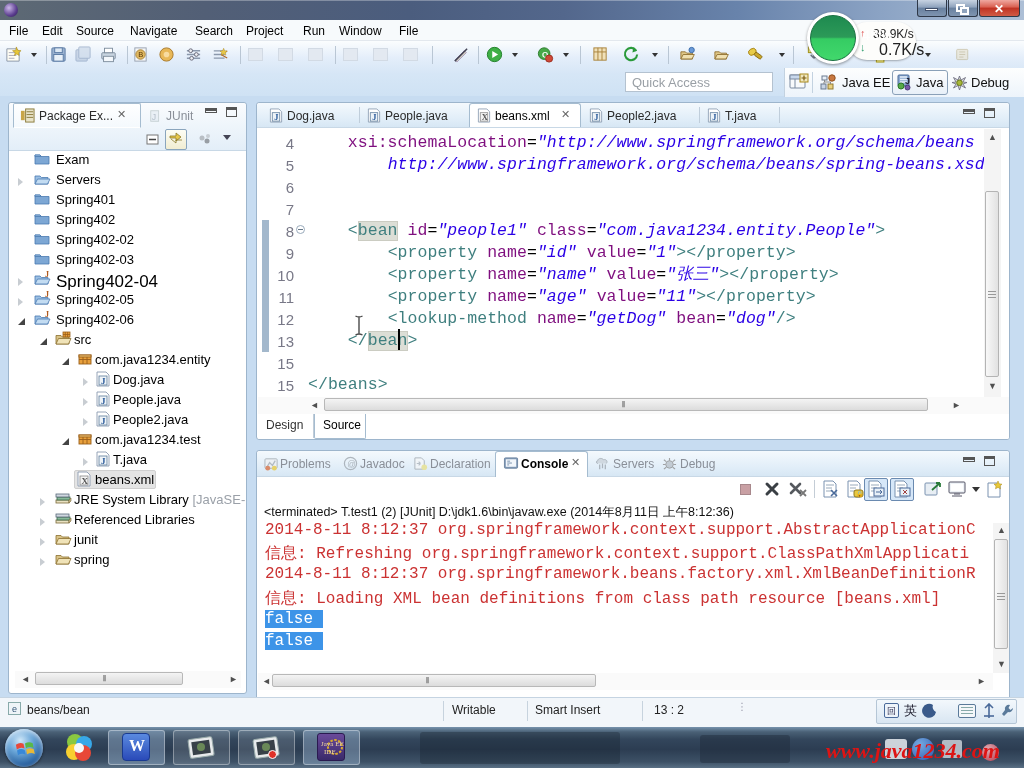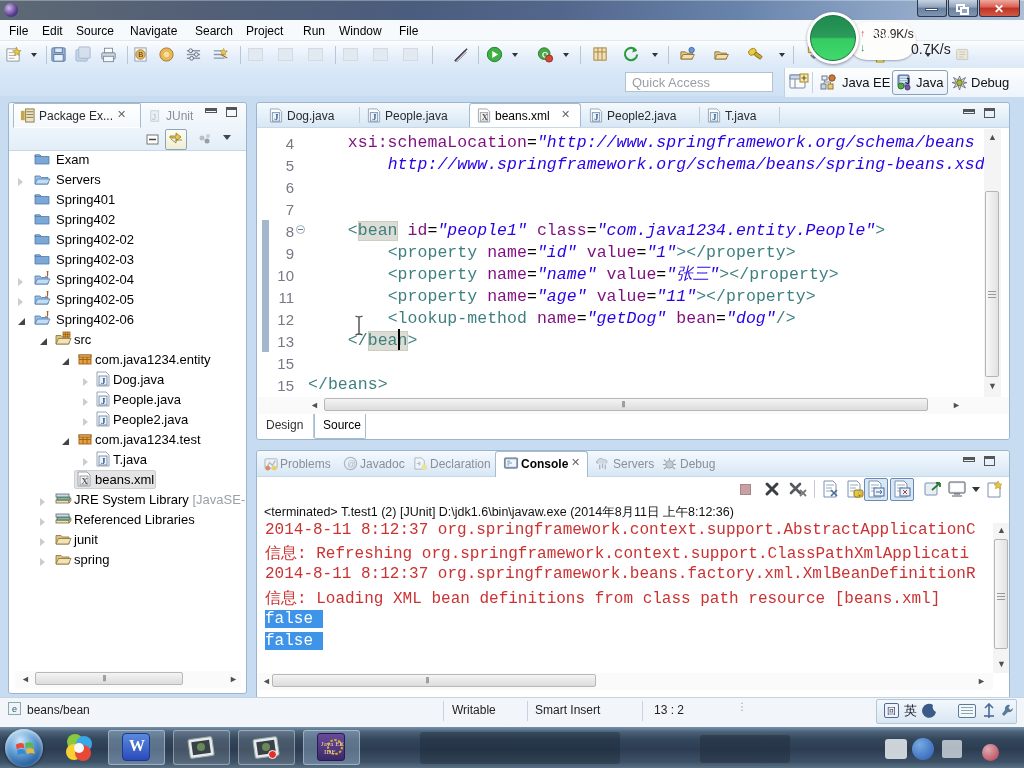--- a/index.html
+++ b/index.html
@@ -228,21 +228,21 @@
           <circle cx="8.5" cy="8.8" r="2.8" fill="#a8b838" stroke="#687818"></circle>
         </svg>
       <div class="abs" style="left:186px;top:7px;font-size:13px;color:#111;">Debug</div>
       </div>
   </div>
 
   <div class="abs" style="left:848px;top:22px;width:68px;height:38px;background:#fdfdfb;border-radius:19px;box-shadow:0 1px 2px rgba(0,0,0,0.3);"></div>
   <div class="abs" style="left:860px;top:27px;color:#e05555;font-size:11px;">↑</div>
   <div class="abs" style="left:873px;top:27px;font-size:12px;color:#222;">38.9K/s</div>
   <div class="abs" style="left:860px;top:41px;color:#2f9e6e;font-size:11px;">↓</div>
-  <div class="abs" style="left:879px;top:41px;font-size:14px;color:#222;margin-left:32px;">0.7K/s</div>
+  <div class="abs" style="left:879px;top:41px;font-size:16px;color:#222;">0.7K/s</div>
   <div class="abs" style="left:807px;top:12px;width:52px;height:52px;border-radius:50%;background:#fff;box-shadow:0 1px 3px rgba(0,0,0,0.4);"></div>
   <div class="abs" style="left:810px;top:15px;width:46px;height:46px;border-radius:50%;background:linear-gradient(180deg,#1e8a50 0%,#2c9a58 48%,#35cc63 52%,#41d86c 100%);border:1px solid #17703f;"></div>
   <div class="abs" style="left:814px;top:26px;width:38px;text-align:center;color:#fff;font-size:15px;margin-left:44px;">48%</div>
 
   <div id="pkgpanel" class="panel" style="left:8px;top:102px;width:239px;height:592px;">
     <div class="tabrow" style="height:48px;background:linear-gradient(180deg,#fafcfe 0%,#eef5fb 50%,#e3eef8 100%);"></div>
 
     <div class="tab-active" style="left:4px;width:128px;height:25px;border-radius:2px 2px 0 0;border-bottom:1px solid #fff;background:linear-gradient(180deg,#fff,#f4f9fd);"></div>
     <svg class="abs" style="left:11px;top:5px;" width="15" height="15" viewBox="0 0 16 16">
         <rect x="1" y="3" width="4" height="10" fill="#c8a548"></rect>
@@ -310,21 +310,21 @@
             <path d="M1 4 L6 4 L7.5 5.5 L15 5.5 L15 13 L1 13 Z" fill="#7da7d4" stroke="#4a7ab0" stroke-width="0.8"></path>
             <path d="M1 4 L6 4 L7.5 5.5 L1 5.5 Z" fill="#9cc0e4" stroke="#4a7ab0" stroke-width="0.8"></path>
           </svg></div>
         <div class="abs" style="left:47px;top:149px;font-size:13px;color:#000;white-space:nowrap;">Spring402-03</div>
     <div class="abs" style="left:9px;top:175px;width:0;height:0;border-top:4px solid transparent;border-bottom:4px solid transparent;border-left:5px solid #c8cdd2;"></div>
         <div class="abs" style="left:25px;top:168px;"><svg width="18" height="16" viewBox="0 0 18 16">
             <path d="M1 5 L6 5 L7.5 6.5 L14 6.5 L14 13 L1 13 Z" fill="#9cc0e4" stroke="#4a7ab0" stroke-width="0.8"></path>
             <path d="M3.5 8 L16 8 L13.5 13 L1 13 Z" fill="#c3dcf2" stroke="#4a7ab0" stroke-width="0.8"></path>
             <text x="11" y="6" font-size="8" font-weight="bold" fill="#b05a1e" font-family="serif">J</text>
           </svg></div>
-        <div class="abs" style="left:47px;top:169px;font-size:13px;color:#000;white-space:nowrap;">Spring402-04</div>
+        <div class="abs" style="left:47px;top:169px;font-size:17px;color:#000;white-space:nowrap;">Spring402-04</div>
     <div class="abs" style="left:9px;top:195px;width:0;height:0;border-top:4px solid transparent;border-bottom:4px solid transparent;border-left:5px solid #c8cdd2;"></div>
         <div class="abs" style="left:25px;top:188px;"><svg width="18" height="16" viewBox="0 0 18 16">
             <path d="M1 5 L6 5 L7.5 6.5 L14 6.5 L14 13 L1 13 Z" fill="#9cc0e4" stroke="#4a7ab0" stroke-width="0.8"></path>
             <path d="M3.5 8 L16 8 L13.5 13 L1 13 Z" fill="#c3dcf2" stroke="#4a7ab0" stroke-width="0.8"></path>
             <text x="11" y="6" font-size="8" font-weight="bold" fill="#b05a1e" font-family="serif">J</text>
           </svg></div>
         <div class="abs" style="left:47px;top:189px;font-size:13px;color:#000;white-space:nowrap;">Spring402-05</div>
     <svg class="abs" style="left:8px;top:214px;" width="10" height="10" viewBox="0 0 10 10">
           <path d="M1 8 L8 8 L8 1 Z" fill="#444"></path>
         </svg>
@@ -714,20 +714,21 @@
       <text x="3" y="12" font-size="7" fill="#f0d8a0" font-family="serif">Java EE</text>
       <text x="6" y="20" font-size="7" fill="#f0d8a0" font-family="serif">IDE</text>
     </svg>
 
   <div class="abs" style="left:885px;top:739px;width:22px;height:20px;background:#e8ecf0;border-radius:3px;opacity:0.85;"></div>
   <div class="abs" style="left:912px;top:738px;width:22px;height:22px;border-radius:50%;background:radial-gradient(circle at 35% 30%,#7ab0e8,#2a5ab8);opacity:0.95;"></div>
   <div class="abs" style="left:942px;top:740px;width:20px;height:18px;background:#dde4ea;border-radius:2px;opacity:0.75;"></div>
   <div class="abs" style="left:700px;top:735px;width:90px;height:28px;background:#1f2b3a;opacity:0.45;border-radius:3px;"></div>
   <div class="abs" style="left:420px;top:732px;width:200px;height:32px;background:#18222e;opacity:0.35;border-radius:3px;"></div>
   <div class="abs" style="left:982px;top:744px;width:17px;height:17px;border-radius:50%;background:radial-gradient(circle at 35% 30%,#f0b8c0,#c83848);opacity:0.9;"></div>
+  <div class="abs" style="left:826px;top:738px;font-size:22px;font-weight:bold;font-style:italic;color:#dd1414;font-family:'Liberation Serif',serif;letter-spacing:0px;">www.java1234.com</div>
   <div class="abs" style="left:884px;top:703px;width:15px;height:15px;border:1.5px solid #4a6a9a;border-radius:2px;font-size:9px;color:#335;text-align:center;line-height:14px;background:#eef4fa;">回</div>
   <div class="abs" style="left:904px;top:702px;font-size:13px;color:#223;">英</div>
   <svg class="abs" style="left:922px;top:703px;" width="16" height="16" viewBox="0 0 16 16">
       <path d="M11 2 A7 7 0 1 0 14 9 A5.5 5.5 0 0 1 11 2 Z" fill="#3a5a8a"></path>
     </svg>
   <svg class="abs" style="left:958px;top:704px;" width="18" height="14" viewBox="0 0 18 14">
       <rect x="0.5" y="0.5" width="17" height="13" rx="1.5" fill="#f4f7fa" stroke="#5a7a9a"></rect>
       <path d="M3 3.5 L15 3.5 M3 6.5 L15 6.5 M3 9.5 L15 9.5" stroke="#8aa" stroke-width="1"></path>
     </svg>
   <svg class="abs" style="left:982px;top:703px;" width="14" height="16" viewBox="0 0 14 16">

